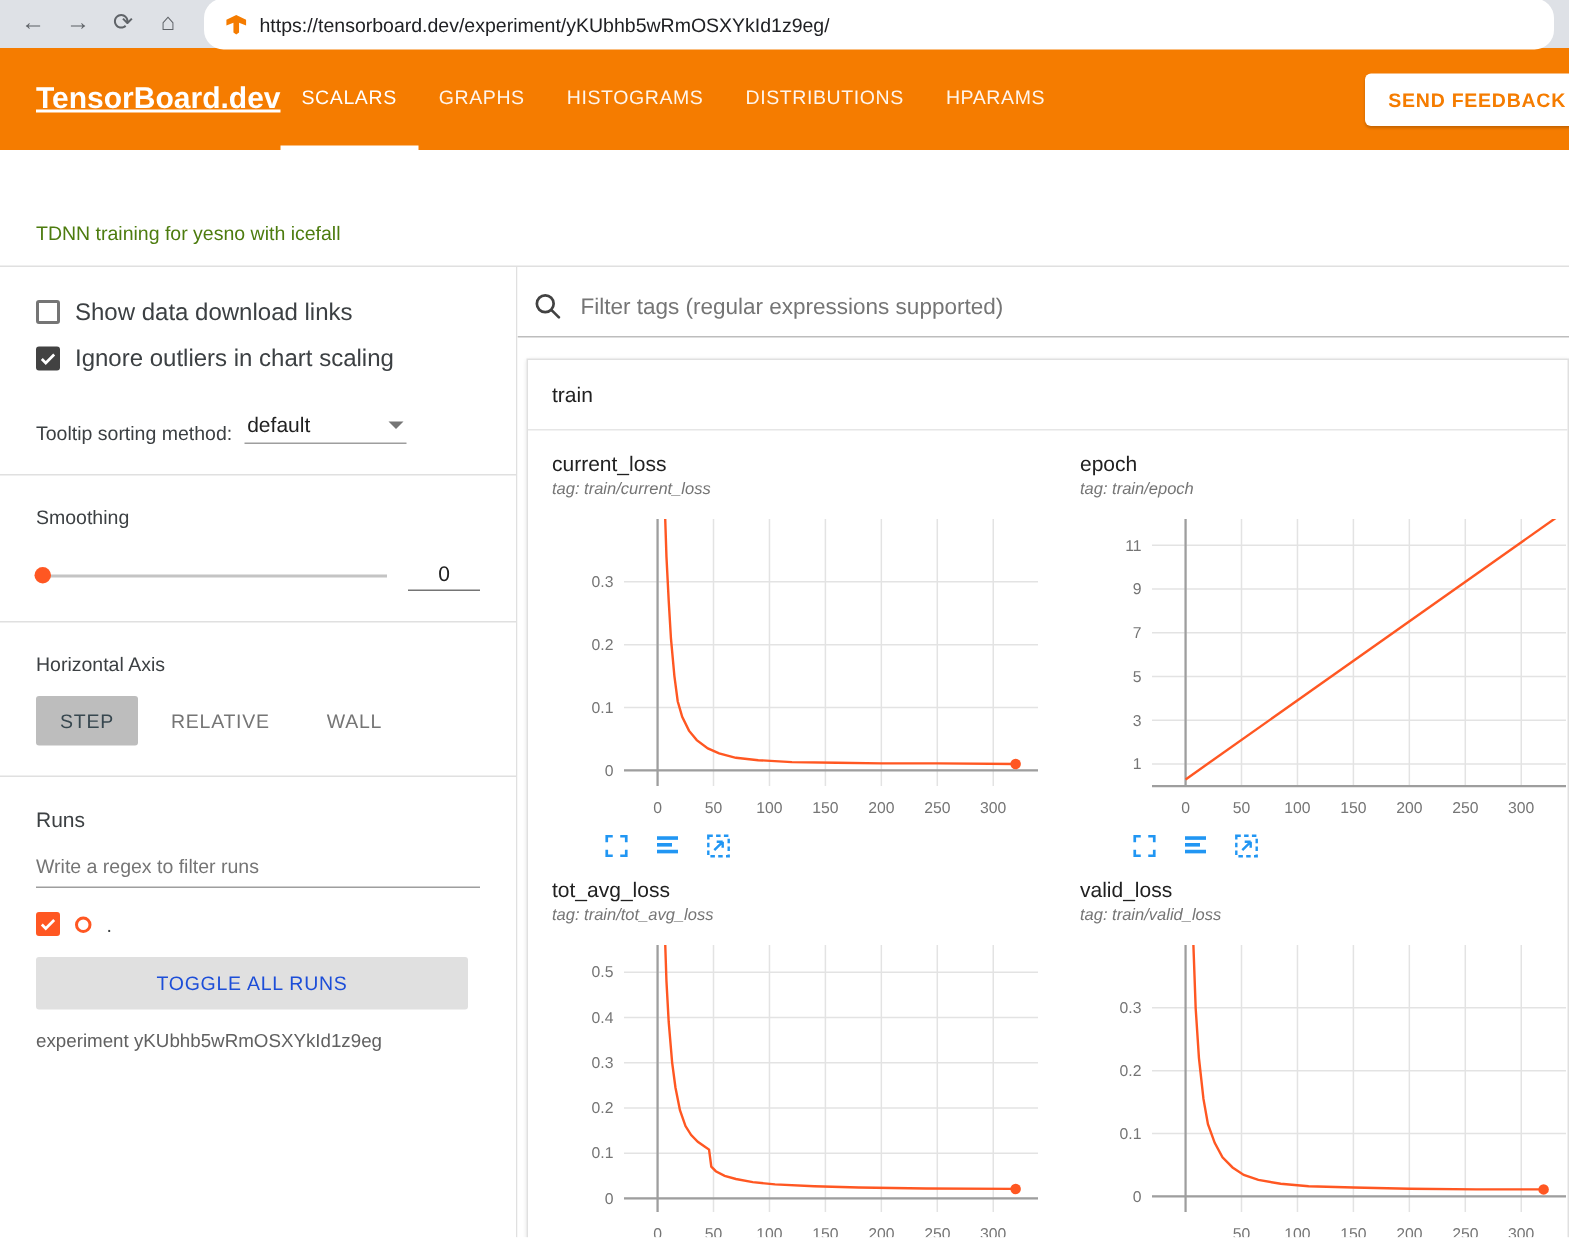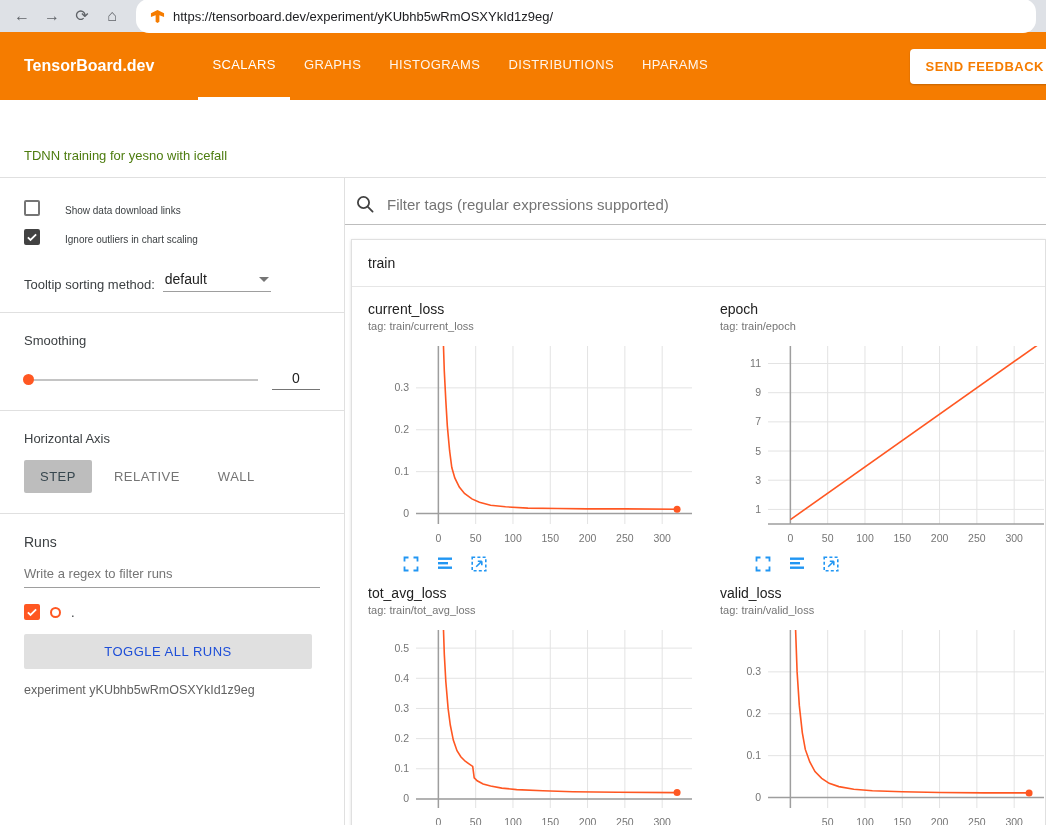--- a/index.html
+++ b/index.html
@@ -24,42 +24,42 @@
   .browser-bar{height:32px;background:#dee1e6;display:flex;align-items:center;padding:0 10px;gap:6px;}
   .nav-btn{width:24px;height:24px;border:none;background:transparent;color:#5f6368;font-size:16px;
     line-height:24px;text-align:center;padding:0;cursor:pointer;border-radius:50%;}
   .address-bar{flex:1;height:34px;background:#fff;border-radius:13px;display:flex;align-items:center;
     gap:8px;padding:0 14px;margin-left:6px;}
   .url-text{font-size:13px;color:#202124;white-space:nowrap;overflow:hidden;}
 
   
   .app-header{height:68px;background:var(--orange);display:flex;align-items:center;
     padding-left:24px;color:#fff;overflow:hidden;}
-  .brand{font-size:16px;font-weight:bold;margin-right:44px;white-space:nowrap;}
+  .brand{font-size:20px;font-weight:bold;white-space:nowrap;text-decoration:underline;}
   .tabs{display:flex;height:68px;align-items:stretch;}
   .tab{display:flex;align-items:center;padding:0 14px;font-size:13px;letter-spacing:.4px;
     color:rgba(255,255,255,.92);border-bottom:3px solid transparent;cursor:pointer;white-space:nowrap;}
   .tab.active{color:#fff;border-bottom-color:#fff;}
   .feedback-btn{margin-left:auto;margin-right:-14px;background:#fff;color:var(--orange);
     border:none;border-radius:4px;padding:10px 16px;font-size:13px;font-weight:bold;
     letter-spacing:.5px;white-space:nowrap;cursor:pointer;box-shadow:0 1px 2px rgba(0,0,0,.2);}
 
   
   .subheader{height:78px;background:#fff;border-bottom:1px solid var(--divider);
     display:flex;align-items:flex-end;padding:0 0 14px 24px;}
   .experiment-title{font-size:13px;color:#4d7c0f;}
 
   
   .content{display:flex;height:647px;overflow:hidden;}
   .sidebar{width:345px;min-width:345px;border-right:1px solid var(--divider);
     padding:22px 24px 0 24px;overflow:hidden;background:#fff;}
   .main{flex:1;overflow:hidden;background:#fff;padding-top:8px;}
 
   
-  .check-row{display:flex;align-items:flex-end;gap:25px;margin-bottom:13px;font-size:10px;color:#3c4043;}
+  .check-row{display:flex;align-items:flex-start;gap:10px;margin-bottom:13px;font-size:16px;color:#3c4043;}
   .checkbox{width:16px;height:16px;border:2px solid #757575;border-radius:2px;background:#fff;
     display:flex;align-items:center;justify-content:center;flex:none;cursor:pointer;}
   .checkbox.checked-dark{background:#424242;border-color:#424242;}
   .checkbox.checked-run{background:var(--run);border-color:var(--run);}
   .tooltip-row{display:flex;align-items:flex-end;gap:8px;margin-top:24px;font-size:13px;color:#3c4043;}
   .select-box{display:flex;align-items:center;justify-content:space-between;width:108px;
     border-bottom:1px solid #9e9e9e;padding:2px 2px 4px 2px;font-size:14px;color:var(--text-dark);cursor:pointer;}
   .caret-down{width:0;height:0;border-left:5px solid transparent;border-right:5px solid transparent;
     border-top:5px solid #757575;}
   .hr{border-top:1px solid var(--divider);margin:20px -24px;}
@@ -86,21 +86,21 @@
   
   .filter-row{display:flex;align-items:center;gap:10px;padding:8px 0 10px 10px;border-bottom:1px solid #bdbdbd;}
   .filter-input{flex:1;border:none;outline:none;font-size:15px;color:var(--text-dark);
     font-family:inherit;background:transparent;}
   .filter-input::placeholder{color:#757575;}
   .card{margin:14px 0 0 6px;background:#fff;border:1px solid #e0e0e0;
     box-shadow:0 1px 3px rgba(0,0,0,.14);}
   .card-header{padding:15px 16px;font-size:14px;color:var(--text-dark);border-bottom:1px solid #e6e6e6;cursor:pointer;}
   .charts-grid{display:grid;grid-template-columns:330px 330px;column-gap:22px;row-gap:12px;padding:14px 16px;}
   .chart-title{font-size:14px;color:var(--text-dark);}
-  .chart-tag{font-size:11px;color:#757575;margin:3px 0 8px;}
+  .chart-tag{font-size:11px;color:#757575;margin:3px 0 8px;font-style:italic;}
   .chart-svg{width:330px;height:210px;cursor:crosshair;}
   .chart-toolbar{display:flex;gap:16px;margin:5px 0 0 34px;}
   .icon-btn{border:none;background:transparent;padding:0;cursor:pointer;width:18px;height:18px;}
 </style>
 </head>
 <body>
 
 <div class="browser-bar">
   <button class="nav-btn">←</button>
   <button class="nav-btn">→</button>

